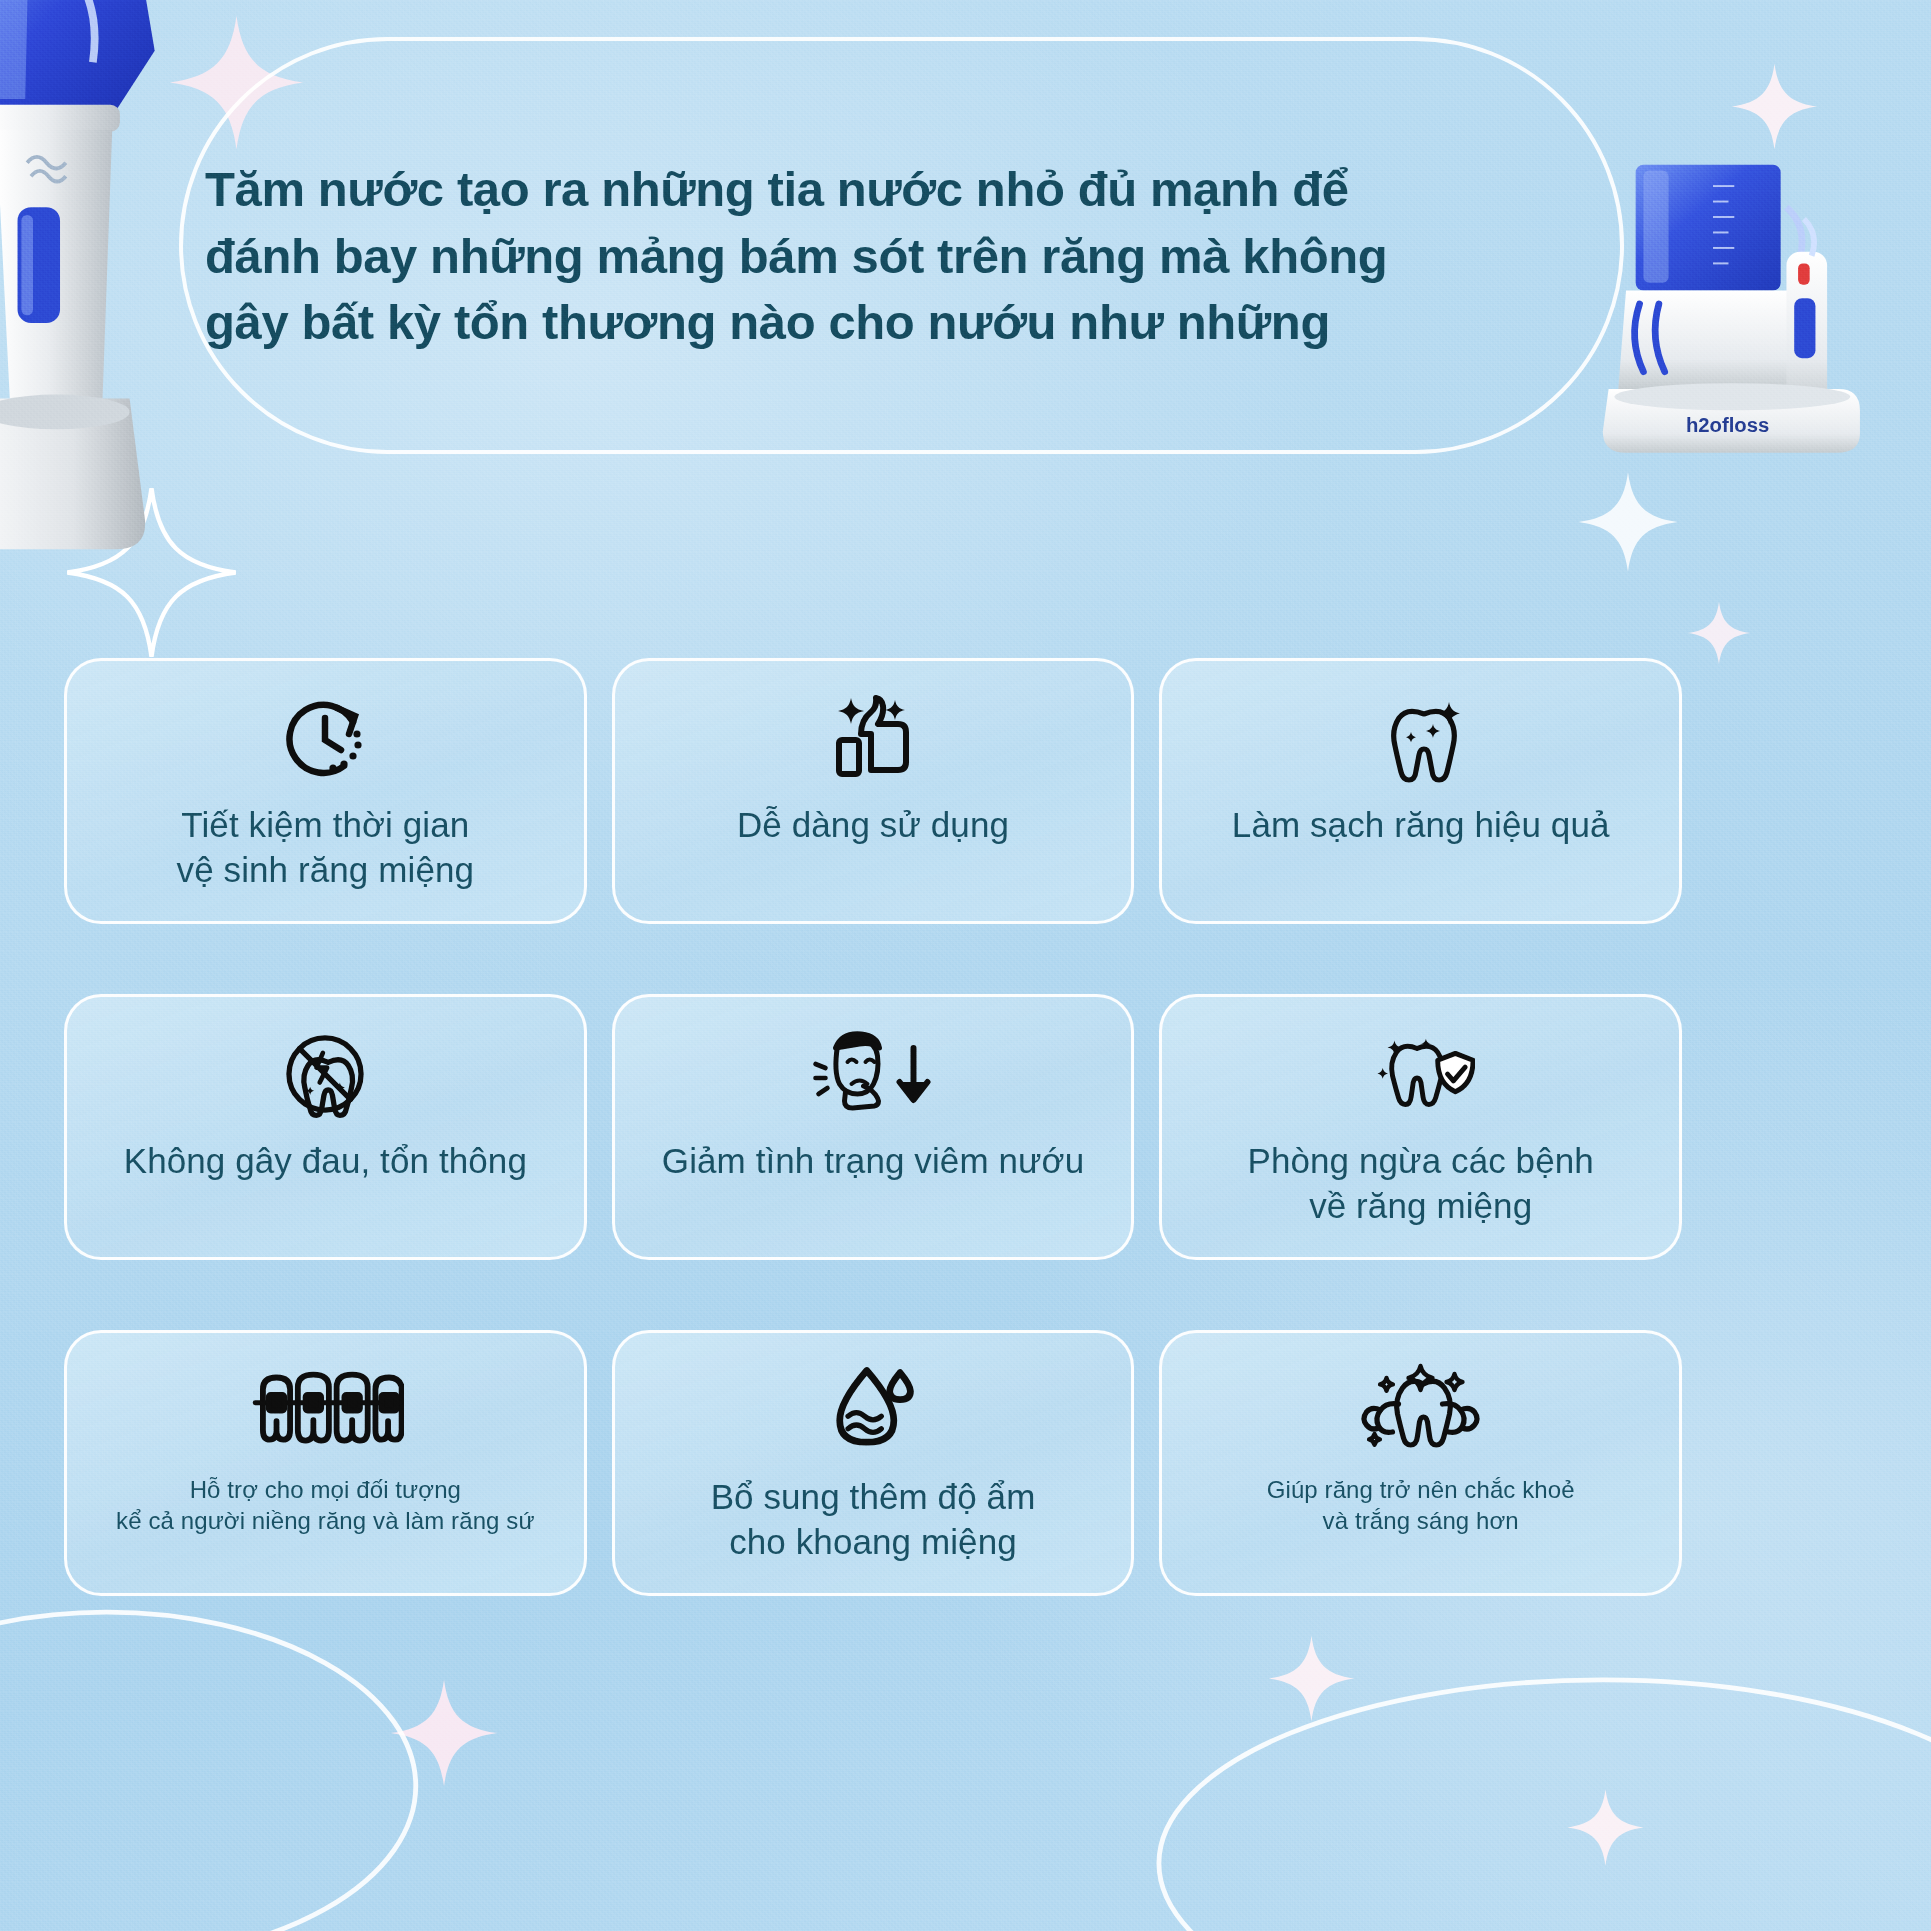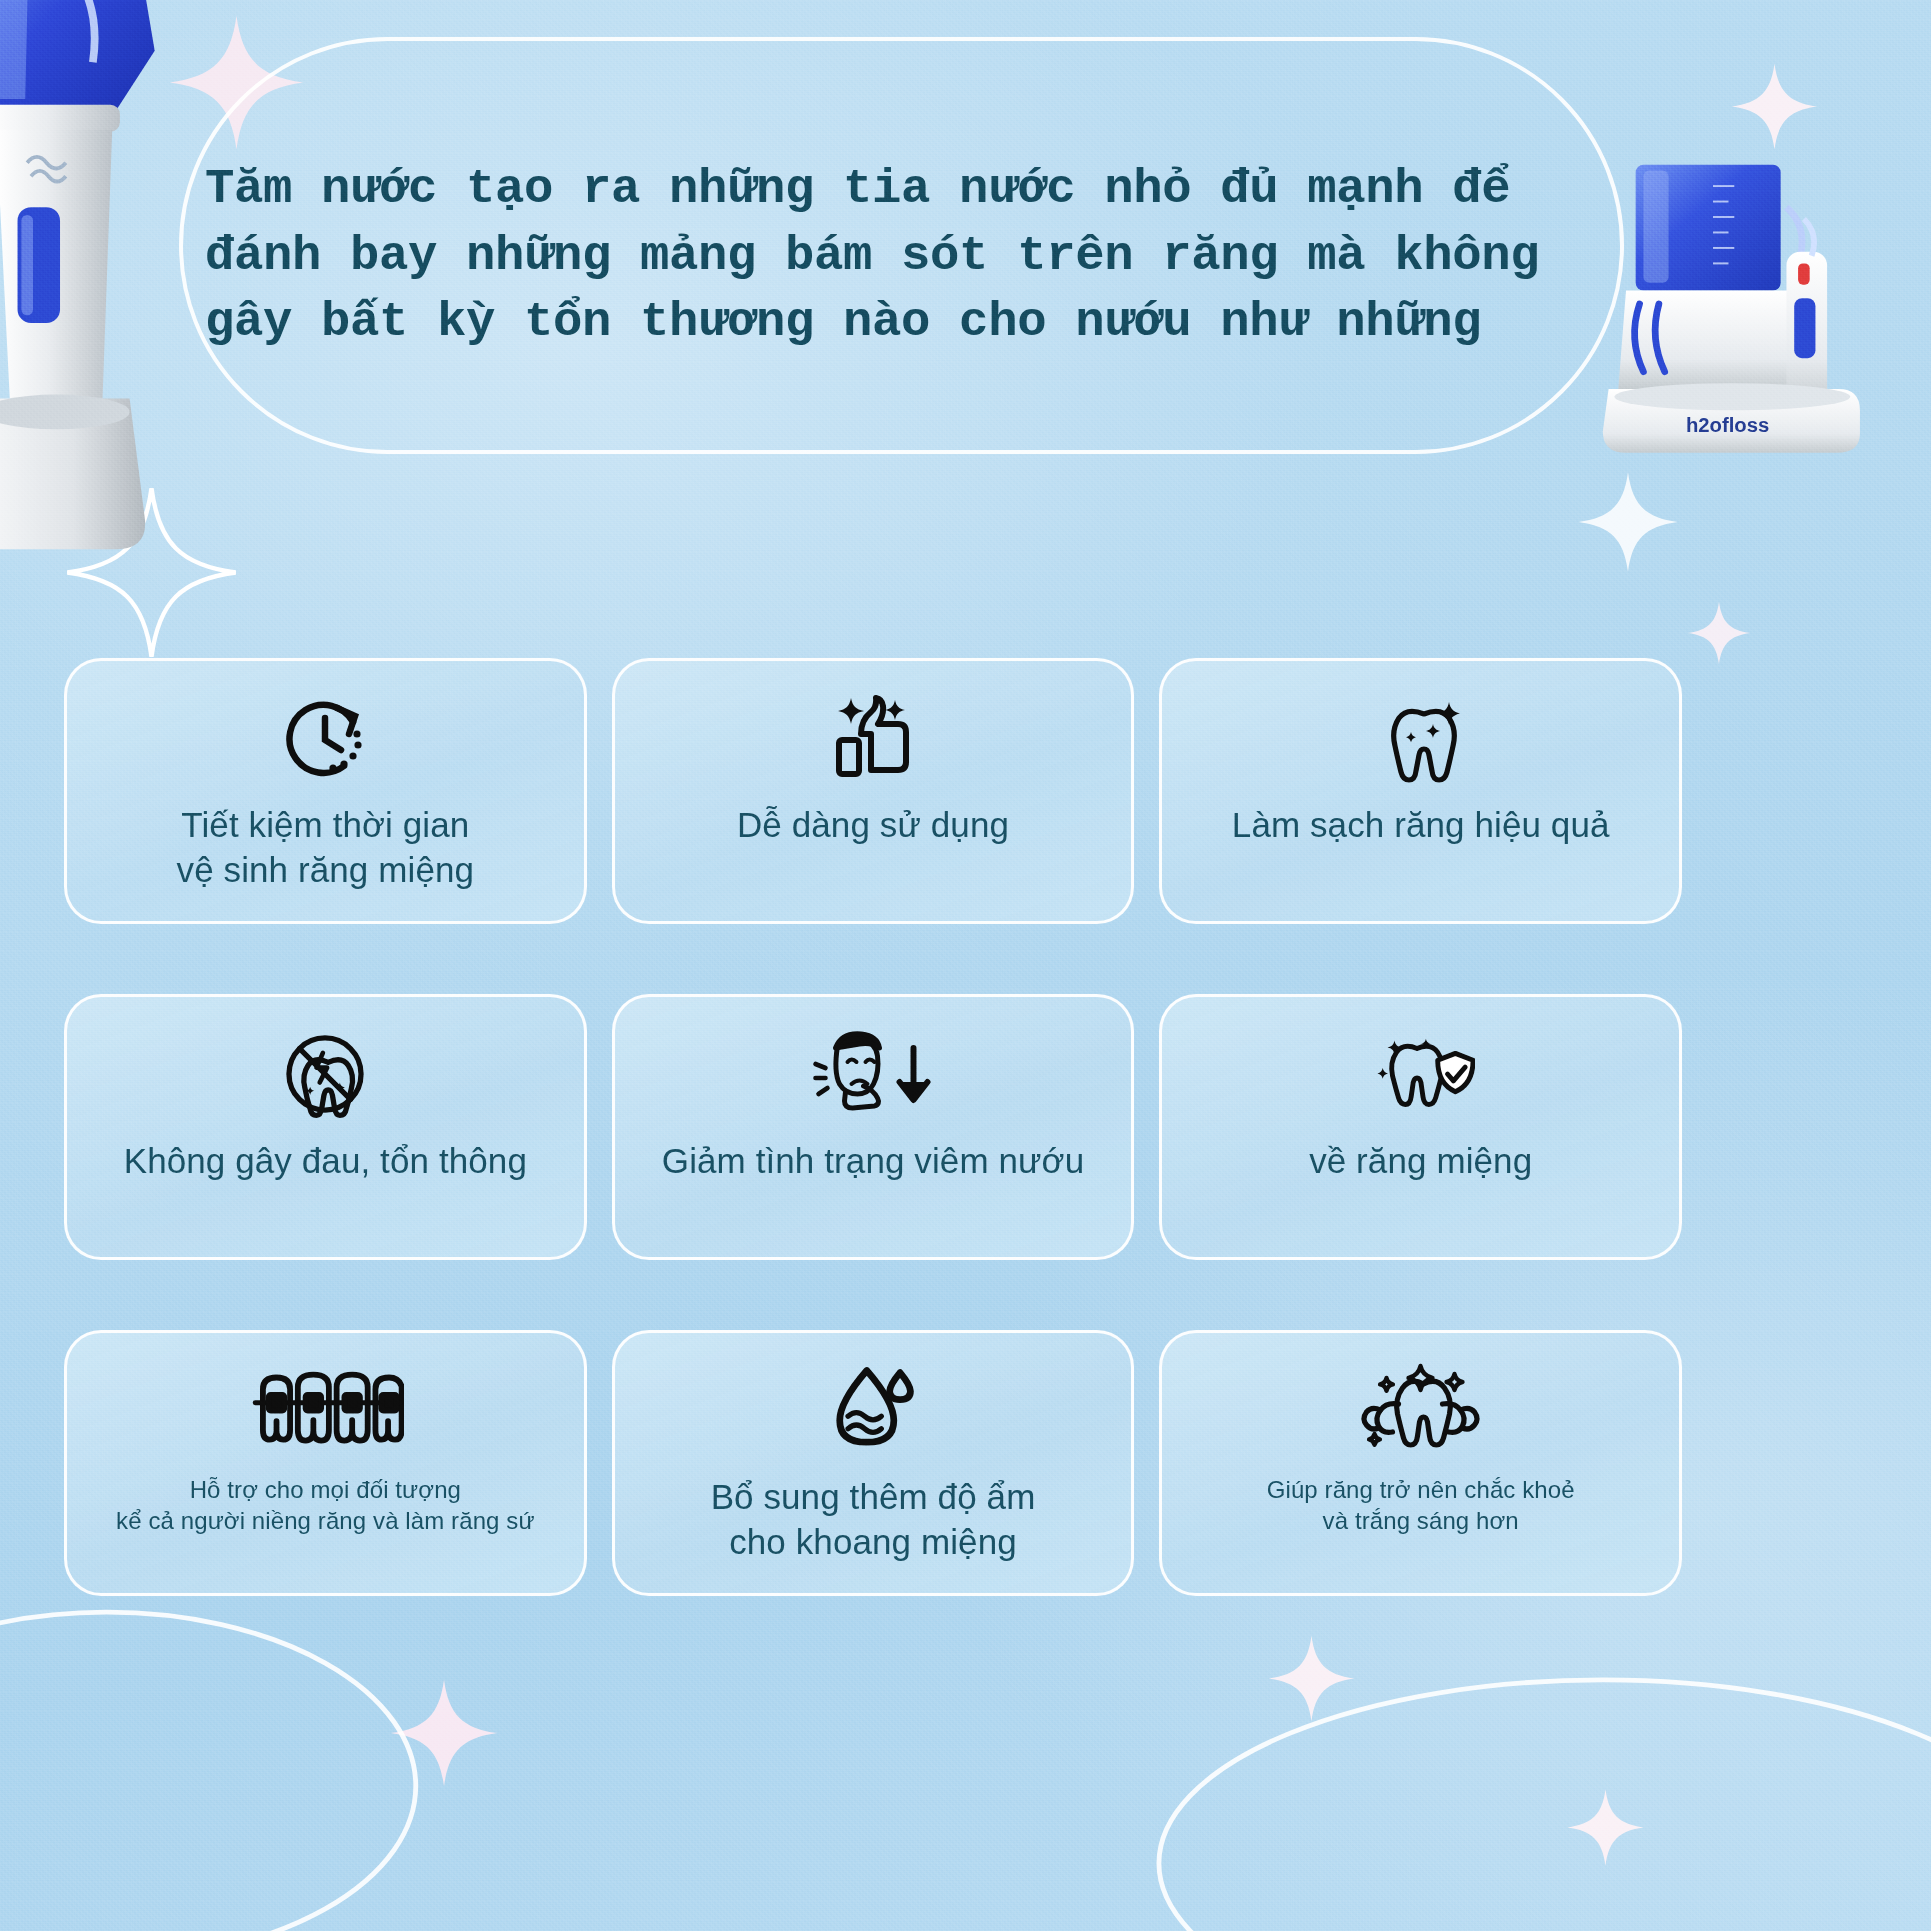--- a/index.html
+++ b/index.html
@@ -41,21 +41,21 @@
   .hero-text {
     position: absolute;
     left: 205px; top: 156px;
     width: 1352px;
     color: #15495c;
     font-size: 49px;
     font-weight: 700;
     line-height: 1.36;
     letter-spacing: -0.4px;
   }
-  .hero-text div { white-space: nowrap; font-family: Liberation Mono, monospace; }
+  .hero-text div { white-space: nowrap; }
 
   
   .prod-left {
     position: absolute; left: -29px; top: -17.4px;
     width: 208px; height: 628px;
   }
   .prod-right {
     position: absolute; right: 44px; top: 159px;
     width: 290px; height: 319px;
   }
@@ -348,20 +348,21 @@
             <path d="M72 36 l18 -7 l18 7 q0 24 -18 32 q-18 -8 -18 -32 z" fill="#ffffff"></path>
             <path d="M82 50 l6 7 l12 -14" stroke-width="5"></path>
             <g fill="#0d0d0d" stroke="none">
               <path d="M28 16 C28.9 20.3 30.7 22.1 35 23 C30.7 23.9 28.9 25.7 28 30 C27.1 25.7 25.3 23.9 21 23 C25.3 22.1 27.1 20.3 28 16 Z"></path>
               <path d="M16 44 C16.7 47.3 18.1 48.7 21.4 49.4 C18.1 50.1 16.7 51.5 16 54.8 C15.3 51.5 13.9 50.1 10.6 49.4 C13.9 48.7 15.3 47.3 16 44 Z"></path>
               <path d="M60 14 C60.6 17 61.8 18.2 64.8 18.8 C61.8 19.4 60.6 20.6 60 23.6 C59.4 20.6 58.2 19.4 55.2 18.8 C58.2 18.2 59.4 17 60 14 Z"></path>
             </g>
           </svg>
         </div>
         <div class="card-label">
+          <div>Phòng ngừa các bệnh</div>
           <div>về răng miệng</div>
         </div>
       </div>
     </div>
 
     <div class="row" style="margin-bottom:0;">
 
       <div class="card">
         <div class="card-icon">
           <svg width="158" height="97" viewBox="0 0 160 100" fill="none" stroke="#0d0d0d" stroke-width="6" stroke-linejoin="round" stroke-linecap="round">

